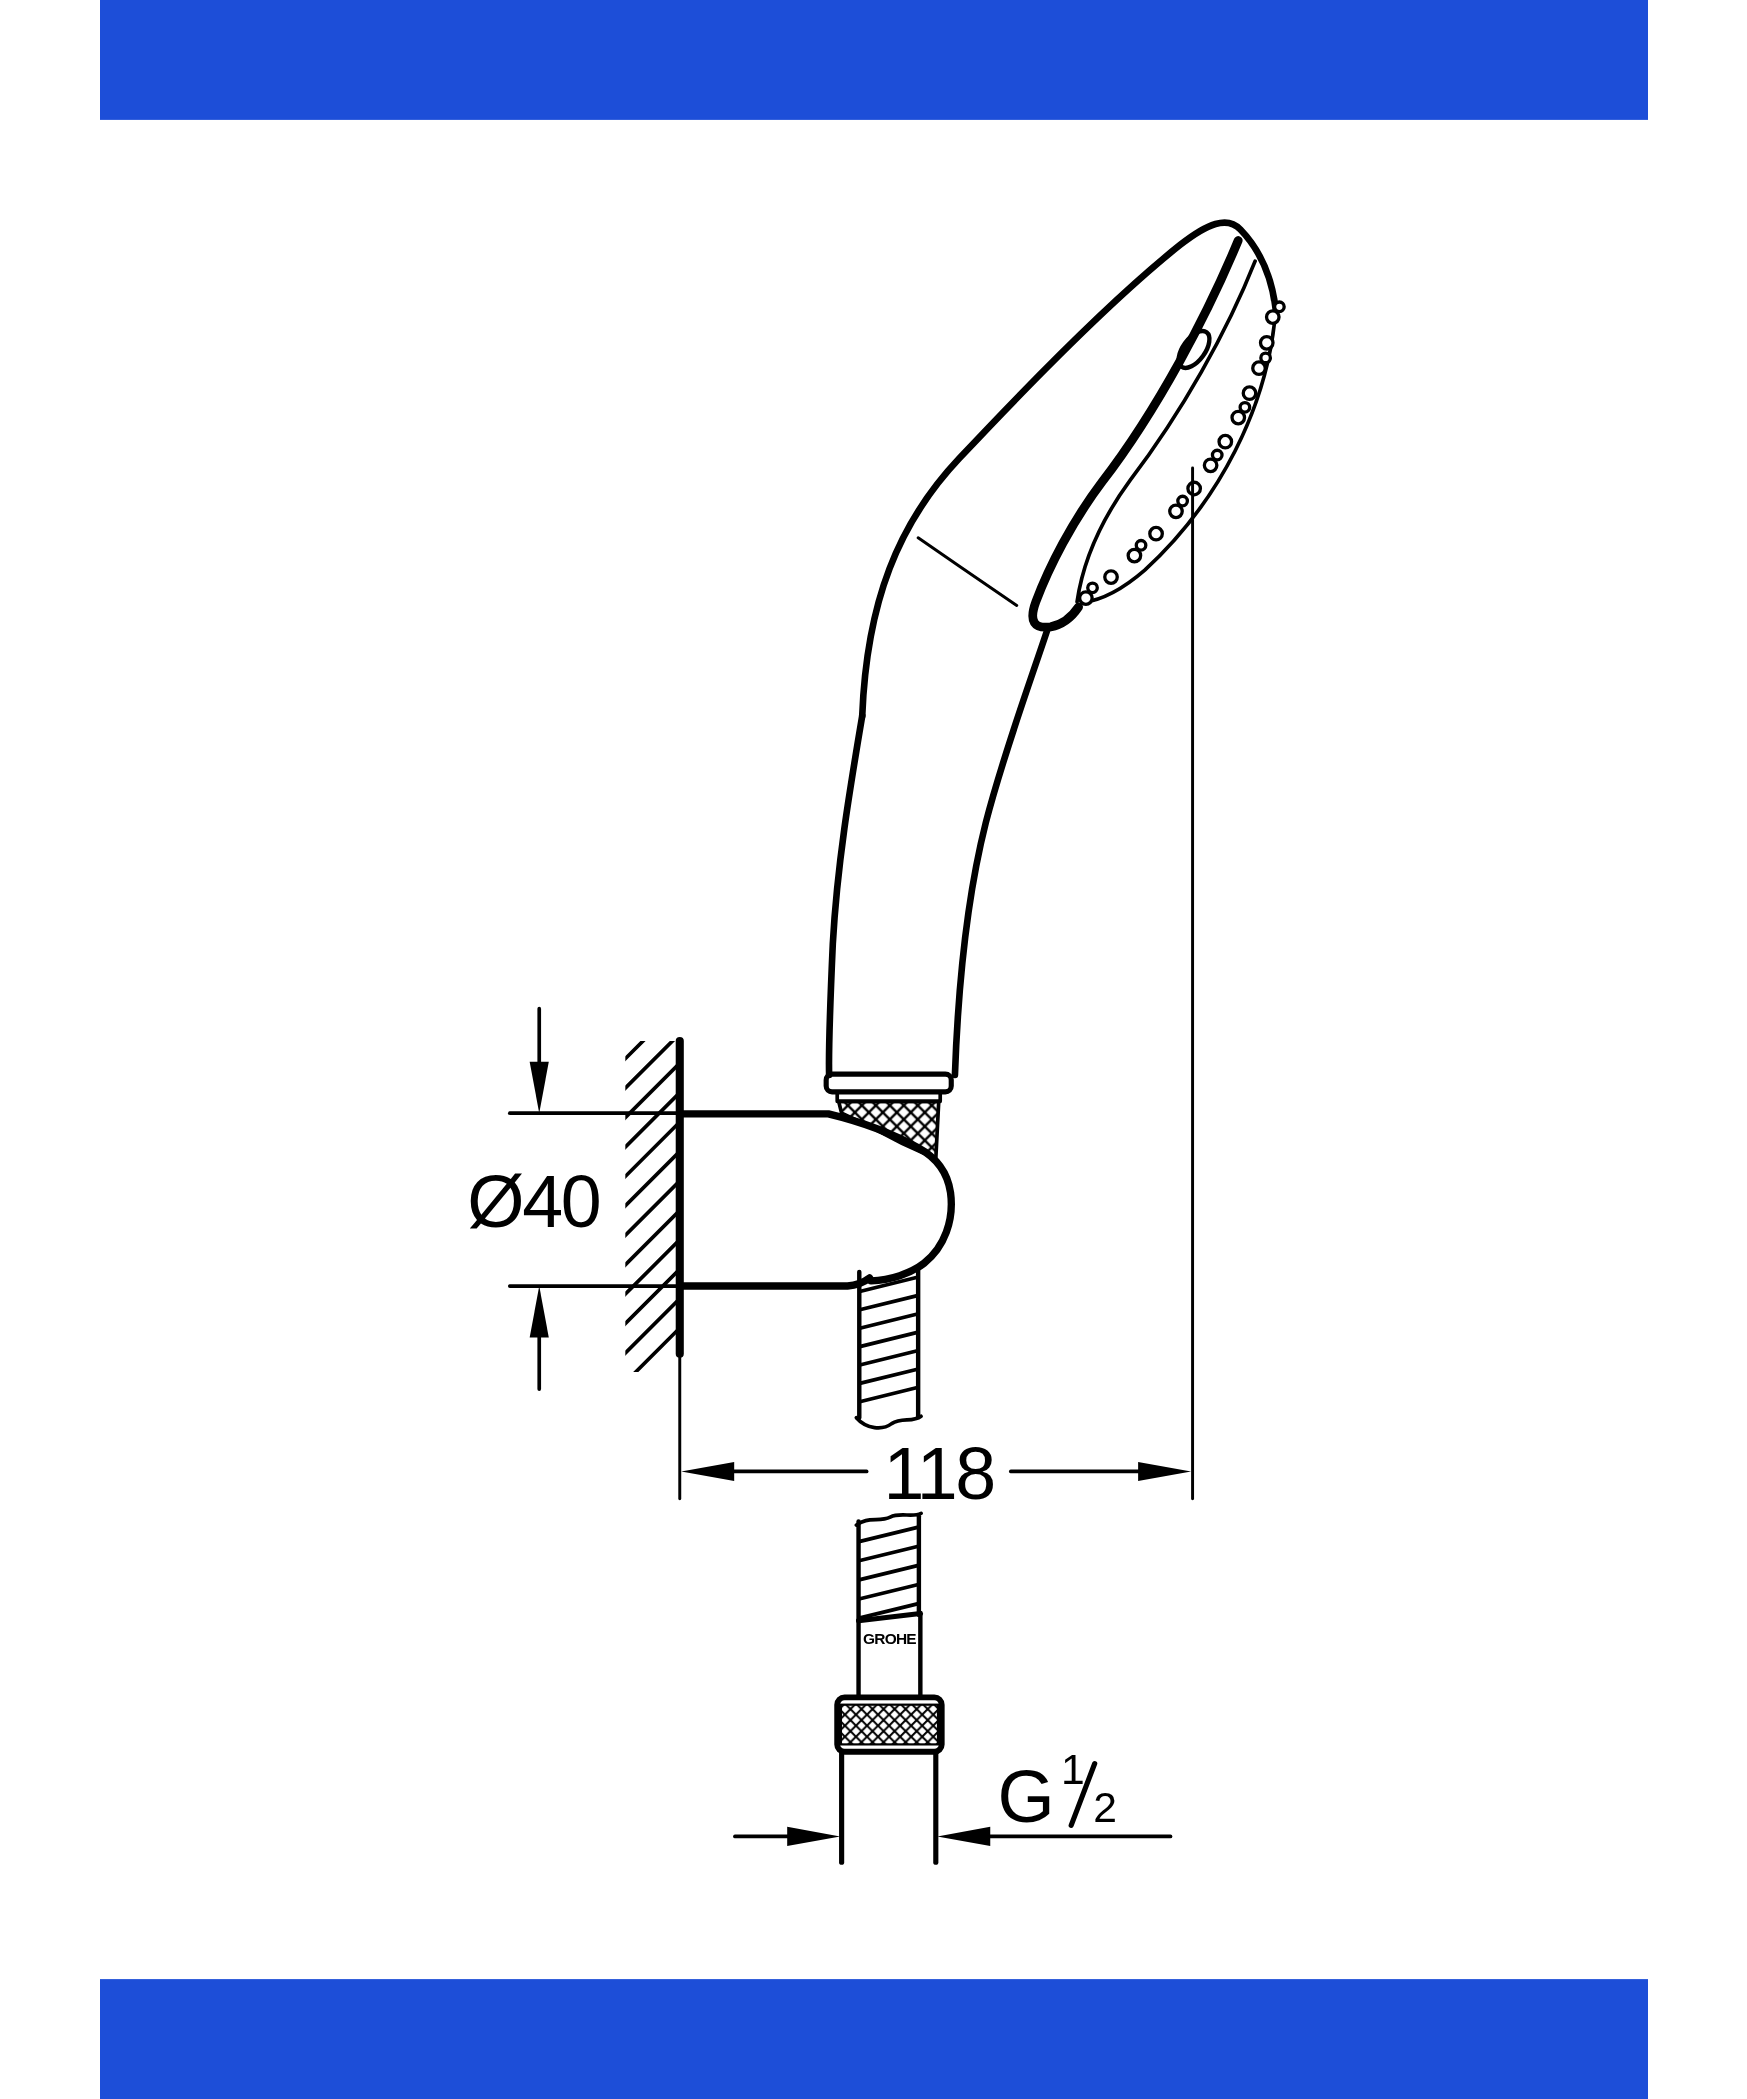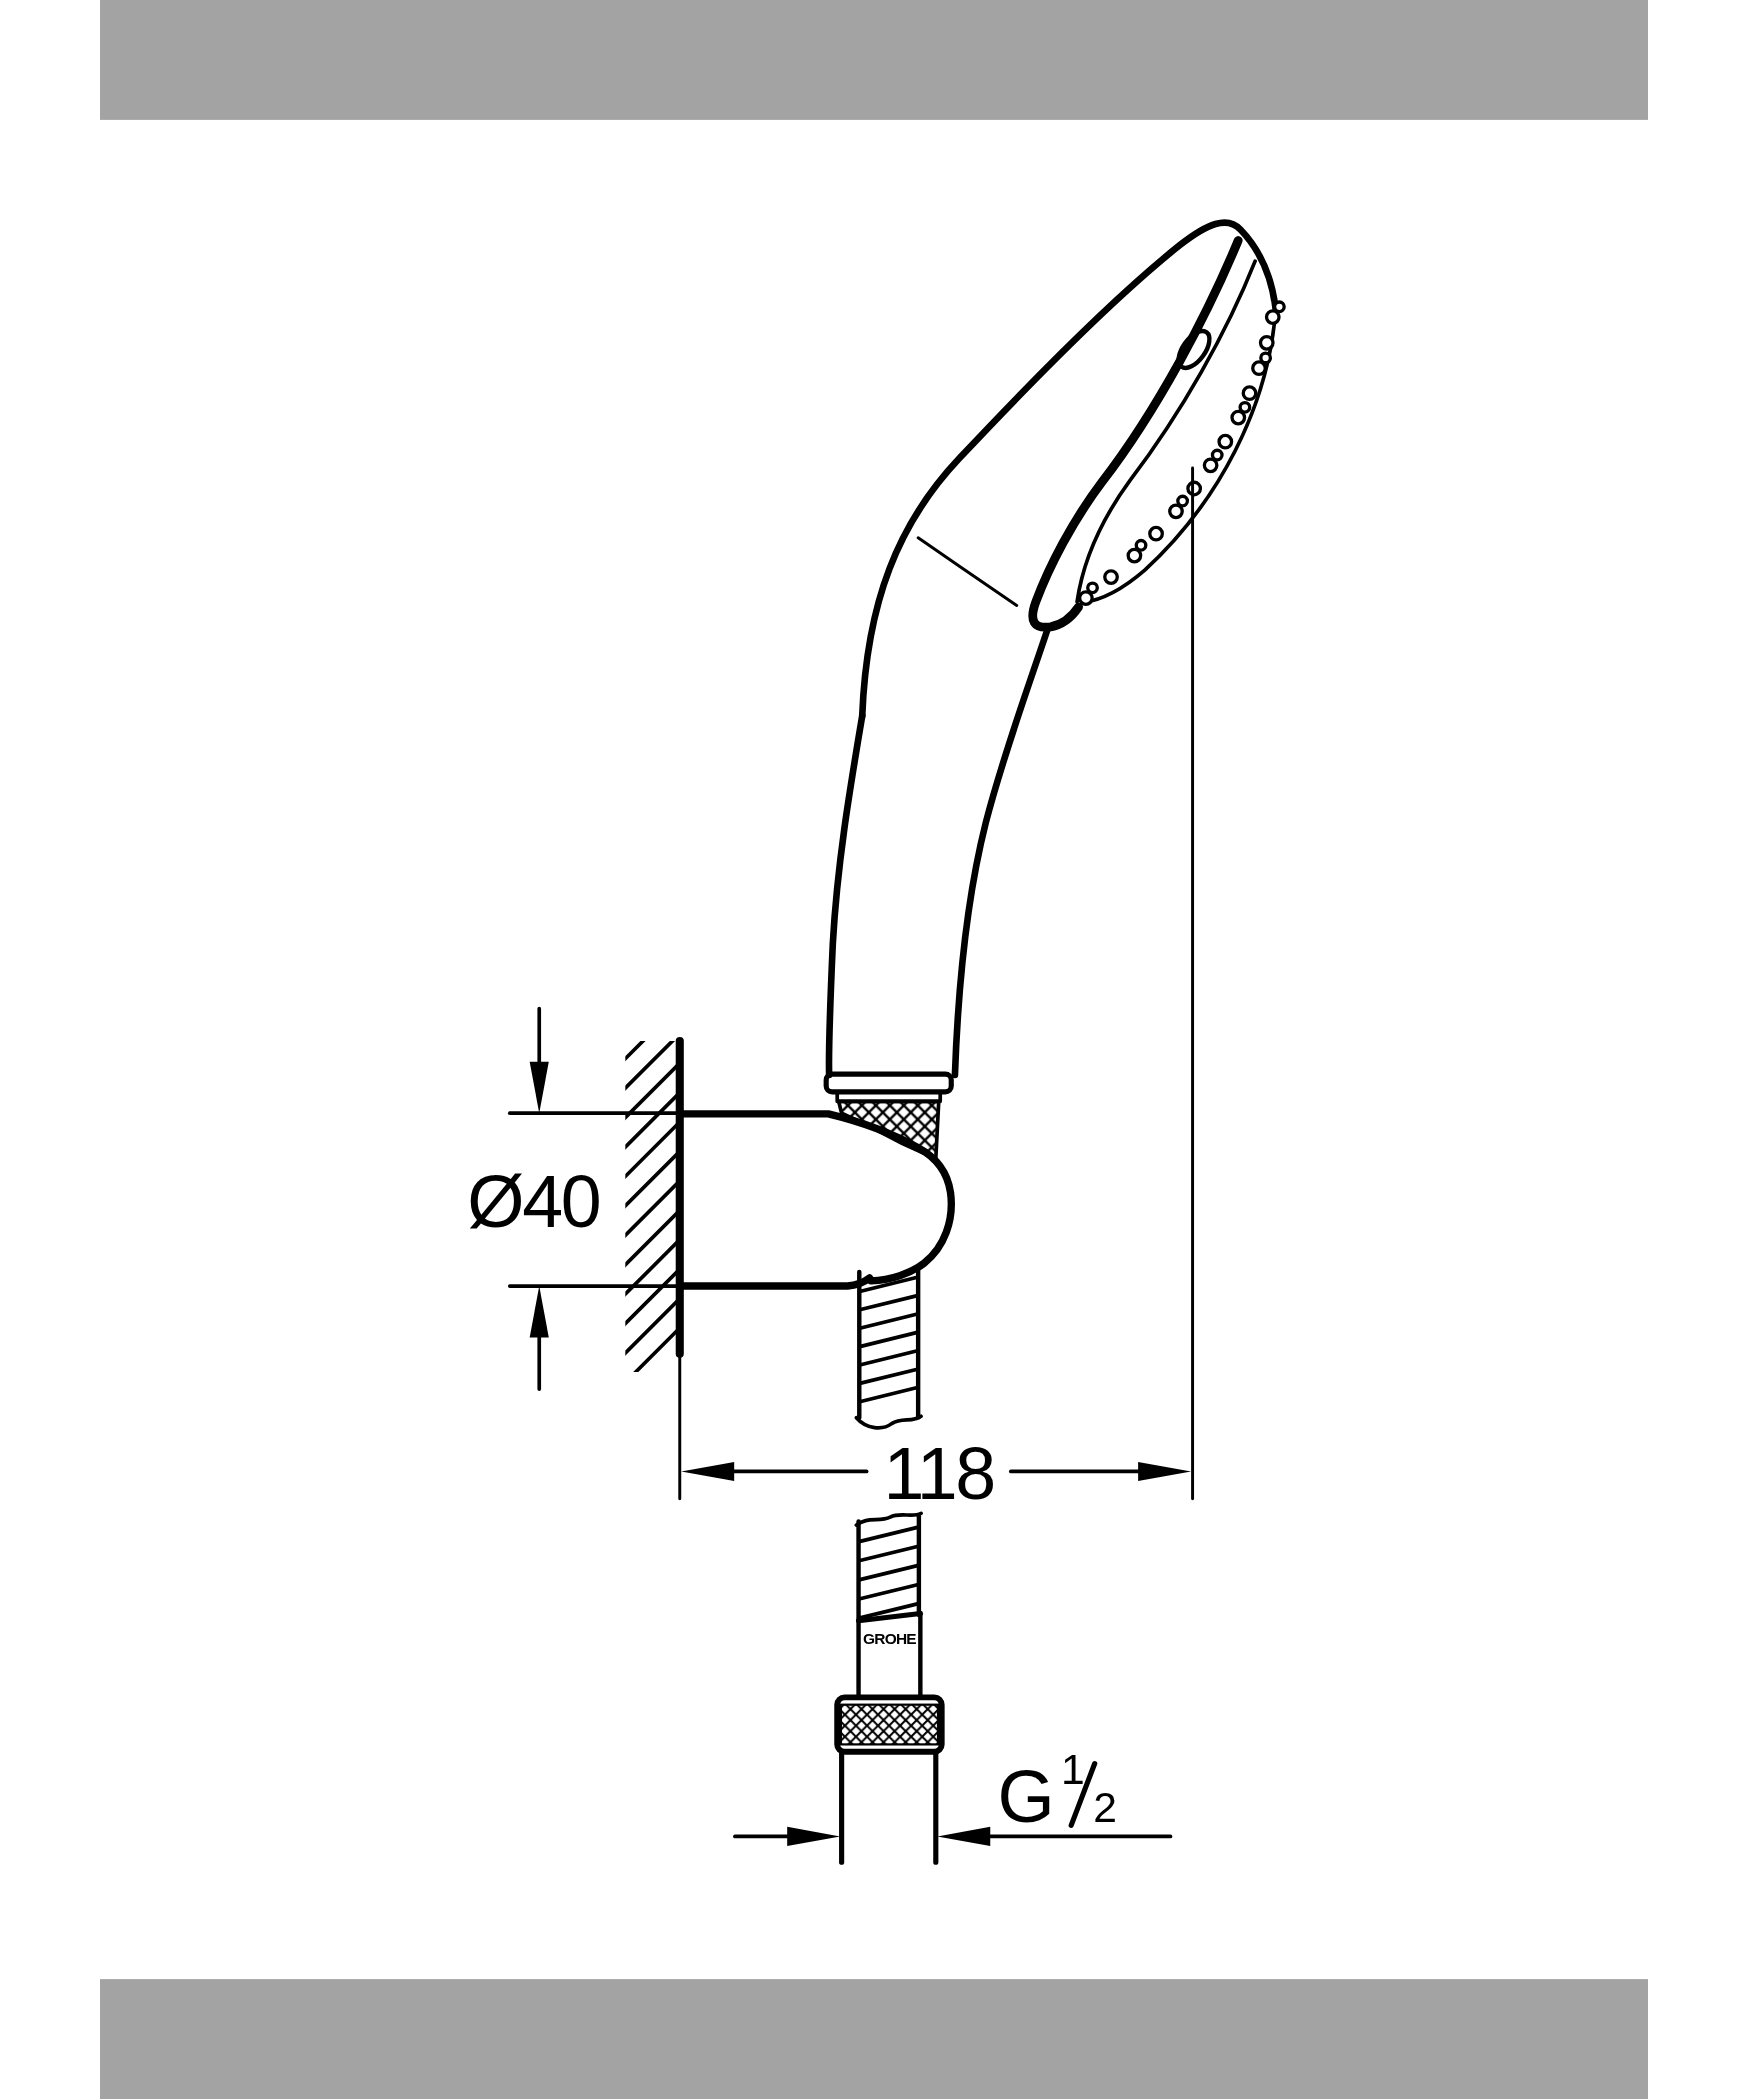--- a/index.html
+++ b/index.html
@@ -1,16 +1,16 @@
 <!DOCTYPE html>
 <html style="font-size:13.3px"><head>
 <meta charset="utf-8">
 <style>
   html,body{margin:0;padding:0;background:#ffffff;}
-  .stage{width:1548px;height:2099px;position:relative;margin:0 auto;background:#a3a3a3;}
+  .stage{width:1548px;height:2099px;position:relative;margin:0 auto;background:#1d4ed8;}
   svg{display:block;width:100%;height:100%;}
   .ln{stroke:#000;fill:none;stroke-linecap:round;stroke-linejoin:round;}
   text{font-family:"Liberation Sans","DejaVu Sans",sans-serif;fill:#000;}
   .dimtext{font-size:100px;letter-spacing:-3px;}
   .arrow{fill:#000;stroke:none;}
 </style>
 </head>
 <body>
 
 <div class="stage">

